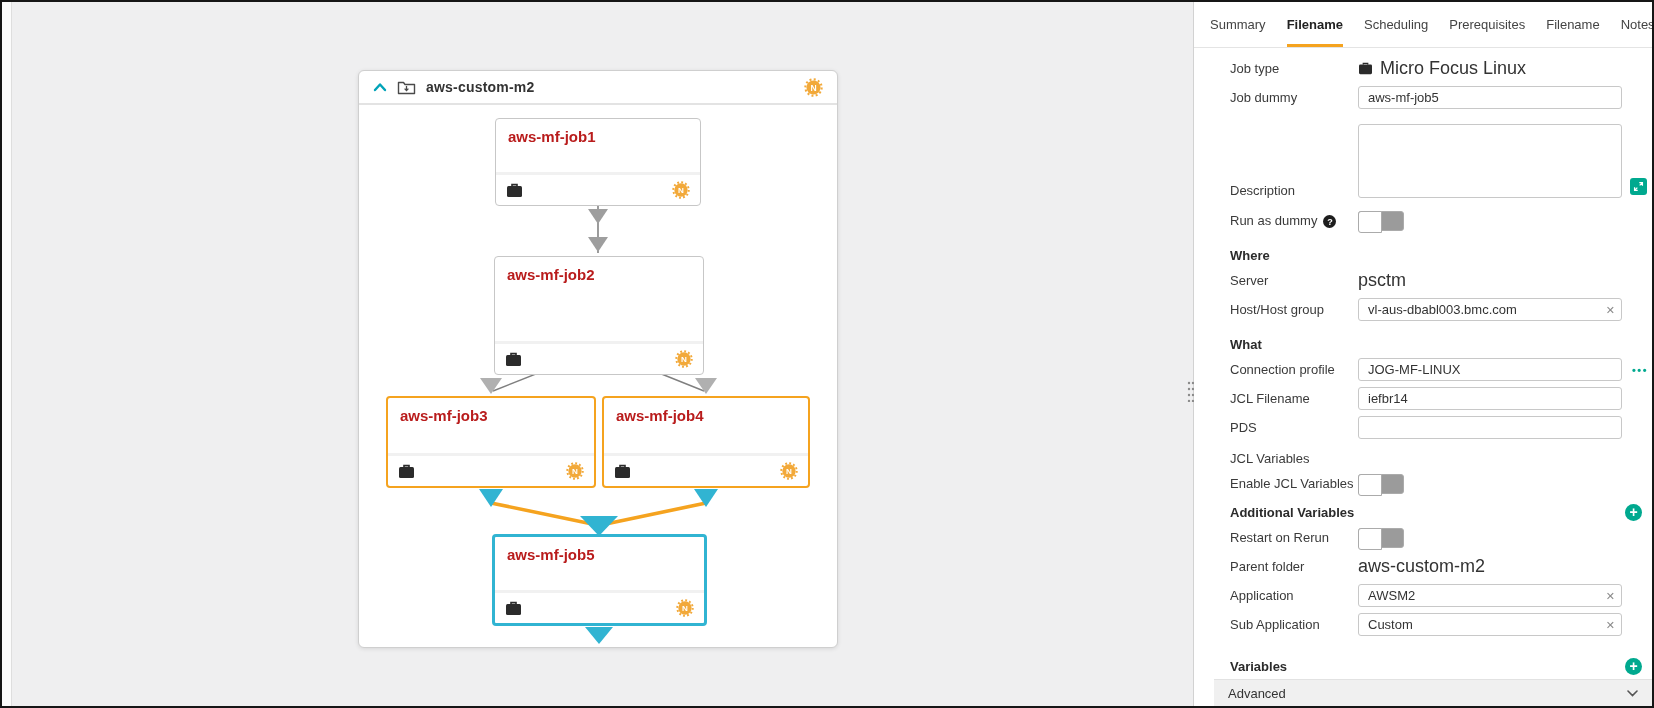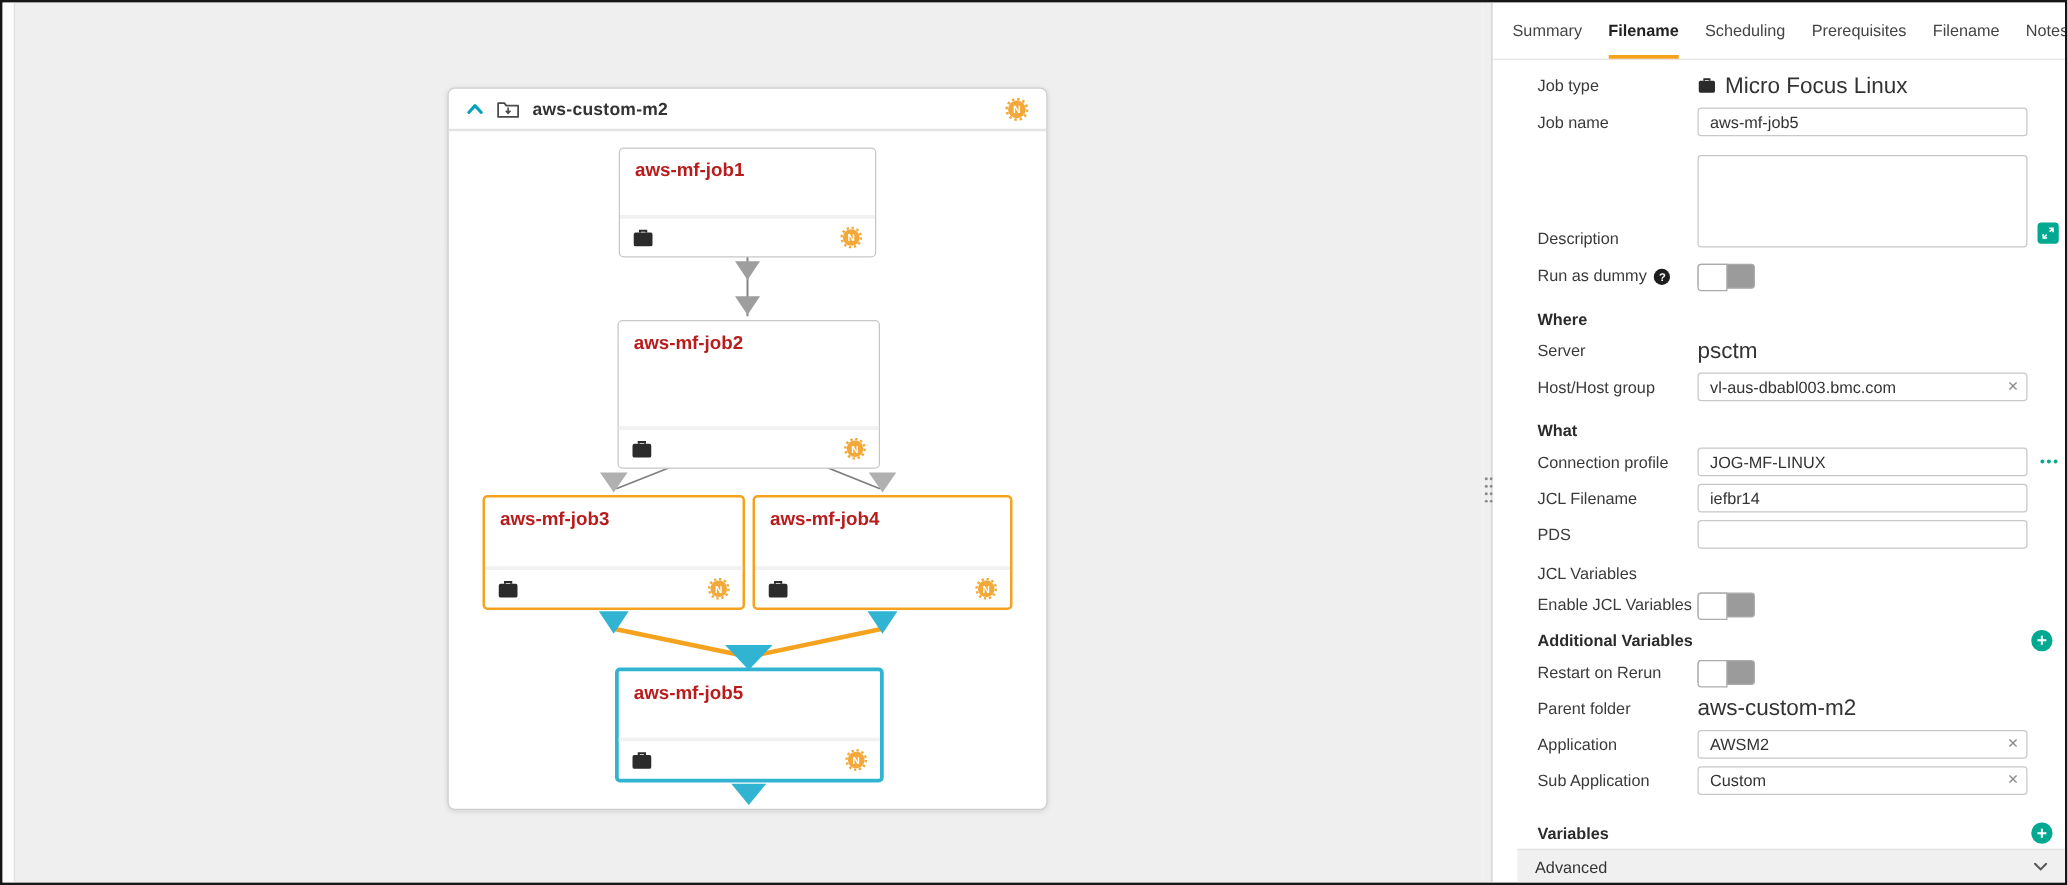--- a/index.html
+++ b/index.html
@@ -262,21 +262,21 @@
         <span class="ctl">
           <svg width="15" height="13" viewBox="0 0 17 15" style="margin-right:7px">
               <path d="M6 3V1.6h5V3" fill="none" stroke="#2b2b2b" stroke-width="1.6"></path>
               <rect x="1" y="3" width="15" height="11" rx="1.5" fill="#2b2b2b"></rect>
             </svg>
           <span class="val-text">Micro Focus Linux</span>
         </span>
       </div>
       <div class="gap4"></div>
       <div class="row">
-        <span class="lbl">Job name</span>
+        <span class="lbl">Job dummy</span>
         <span class="ctl">
             <input class="tb no-x" value="aws-mf-job5" style="">
           </span>
       </div>
       <div class="gap4"></div>
       <div class="row top-align" style="min-height:84px">
         <span class="lbl" style="padding-top:3px">Description</span>
         <span class="ctl">
           <textarea class="ta" style=""></textarea>
           <span class="expand-btn">

